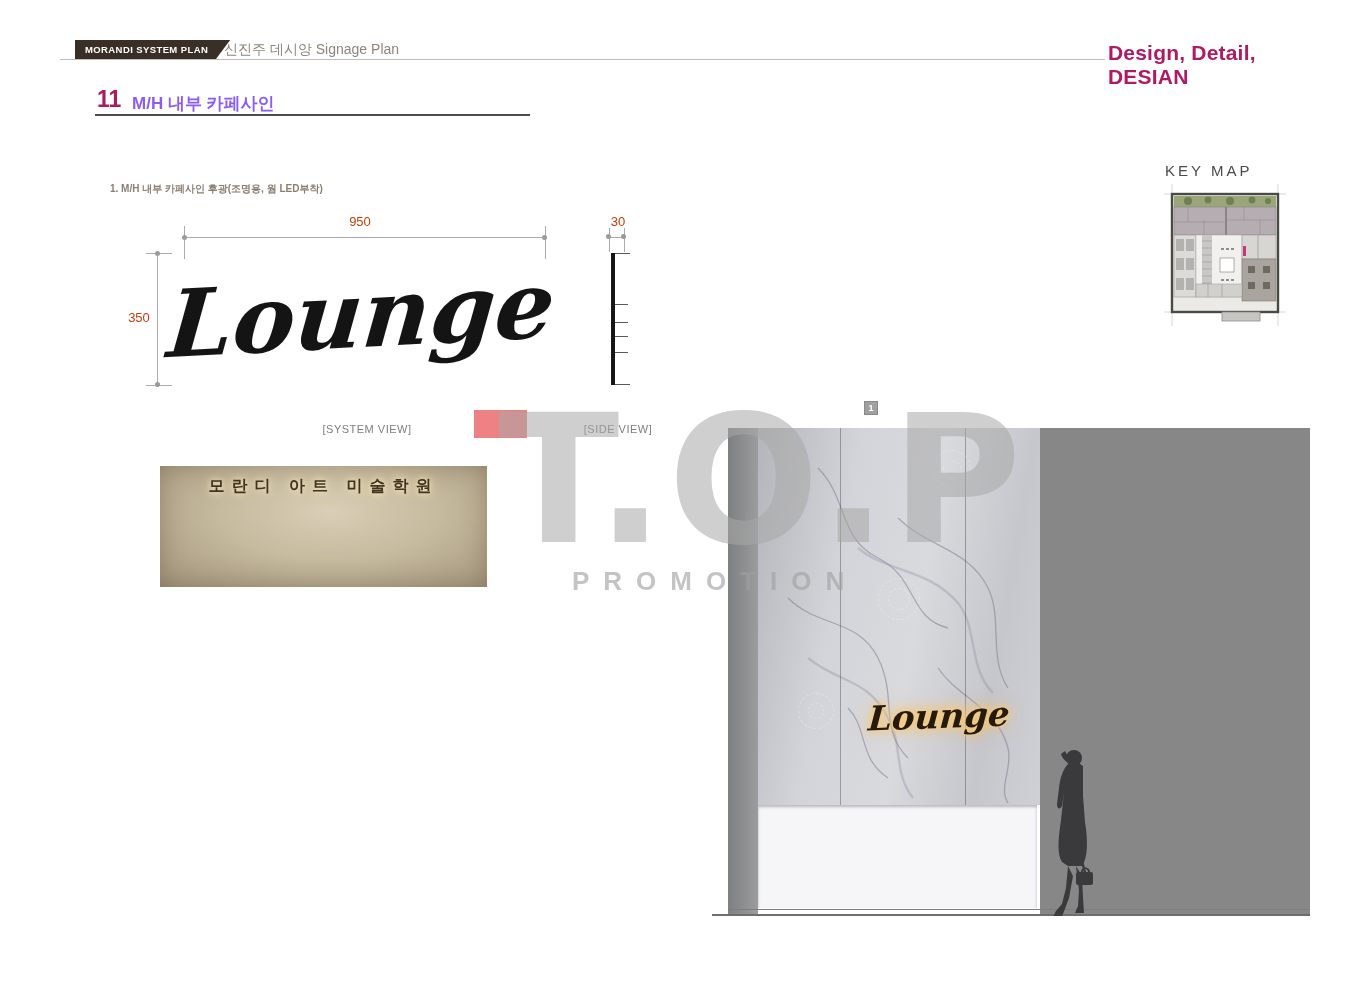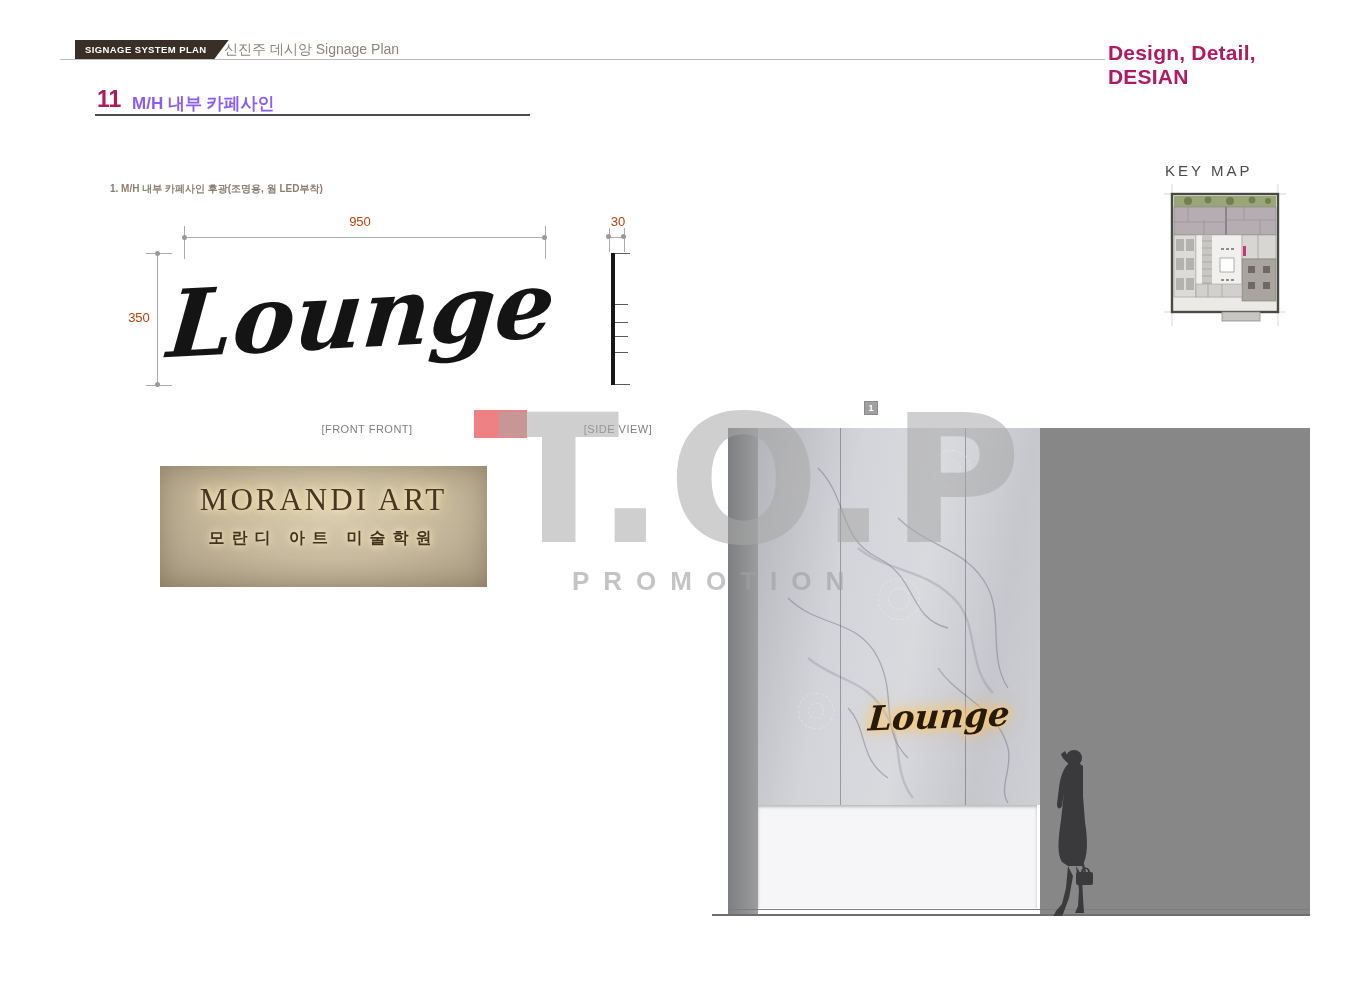--- a/index.html
+++ b/index.html
@@ -83,21 +83,21 @@
     font-size:34px; color:#241a0e; transform:rotate(-2deg) skewX(-6deg);
     text-shadow:0 0 4px rgba(255,205,115,.95),0 0 10px rgba(255,195,95,.8),0 0 20px rgba(255,185,85,.55);
     background:radial-gradient(ellipse at center, rgba(255,216,140,.30), transparent 70%); }
   .stamp { border:1px dashed rgba(255,255,255,.45); border-radius:50%; opacity:.6; }
   .stamp::after { content:""; position:absolute; inset:9px;
     border:1px dashed rgba(255,255,255,.4); border-radius:50%; }
 </style>
 </head>
 <body>
 
-<div class="abs hdr-badge">SIGNAGE SYSTEM PLAN</div>
+<div class="abs hdr-badge">MORANDI SYSTEM PLAN</div>
 <div class="abs hdr-project">신진주 데시앙 Signage Plan</div>
 <div class="abs hdr-rule"></div>
 <div class="abs hdr-slogan">Design, Detail, DESIAN</div>
 
 <div class="abs sec-num">11</div>
 <div class="abs sec-title">M/H 내부 카페사인</div>
 <div class="abs sec-underline"></div>
 <div class="abs subtitle">1. M/H 내부 카페사인 후광(조명용, 웜 LED부착)</div>
 
 <div>
@@ -111,21 +111,21 @@
 
   <div class="abs dim-text" style="left:122px;top:310px;width:34px;">350</div>
   <div class="abs dim-line" style="left:157px;top:253px;width:1px;height:132px;"></div>
   <div class="abs dim-line" style="left:146px;top:253px;width:26px;height:1px;"></div>
   <div class="abs dim-line" style="left:146px;top:385px;width:26px;height:1px;"></div>
   <div class="abs dim-dot" style="left:155px;top:251px;"></div>
   <div class="abs dim-dot" style="left:155px;top:382px;"></div>
 
   <div class="abs lounge-art">Lounge</div>
 
-  <div class="abs view-label" style="left:287px;top:423px;width:160px;">[FRONT FRONT]</div>
+  <div class="abs view-label" style="left:287px;top:423px;width:160px;">[SYSTEM VIEW]</div>
 </div>
 
 <div>
   <div class="abs dim-text" style="left:605px;top:214px;width:26px;">30</div>
   <div class="abs dim-line" style="left:609px;top:237px;width:16px;height:1px;"></div>
   <div class="abs dim-line" style="left:609px;top:228px;width:1px;height:24px;"></div>
   <div class="abs dim-line" style="left:624px;top:228px;width:1px;height:24px;"></div>
   <div class="abs dim-dot" style="left:606px;top:234px;"></div>
   <div class="abs dim-dot" style="left:621px;top:234px;"></div>
 
@@ -134,21 +134,20 @@
   <div class="abs sv-tick" style="top:304px;width:13px;"></div>
   <div class="abs sv-tick" style="top:322px;width:13px;"></div>
   <div class="abs sv-tick" style="top:336px;width:13px;"></div>
   <div class="abs sv-tick" style="top:352px;width:13px;"></div>
   <div class="abs sv-tick" style="top:384px;width:15px;"></div>
 
   <div class="abs view-label" style="left:568px;top:423px;width:100px;">[SIDE VIEW]</div>
 </div>
 
 <div class="abs photo">
-  <div class="photo-line1">MORANDI ART</div>
   <div class="photo-line2">모란디 아트 미술학원</div>
 </div>
 
 <div class="abs render">
   <div class="abs r-topline"></div>
   <div class="abs r-leftstrip"></div>
 
   <div class="abs r-marble">
 
     <svg class="abs" style="left:0;top:0;" width="282" height="377" viewBox="0 0 282 377">

